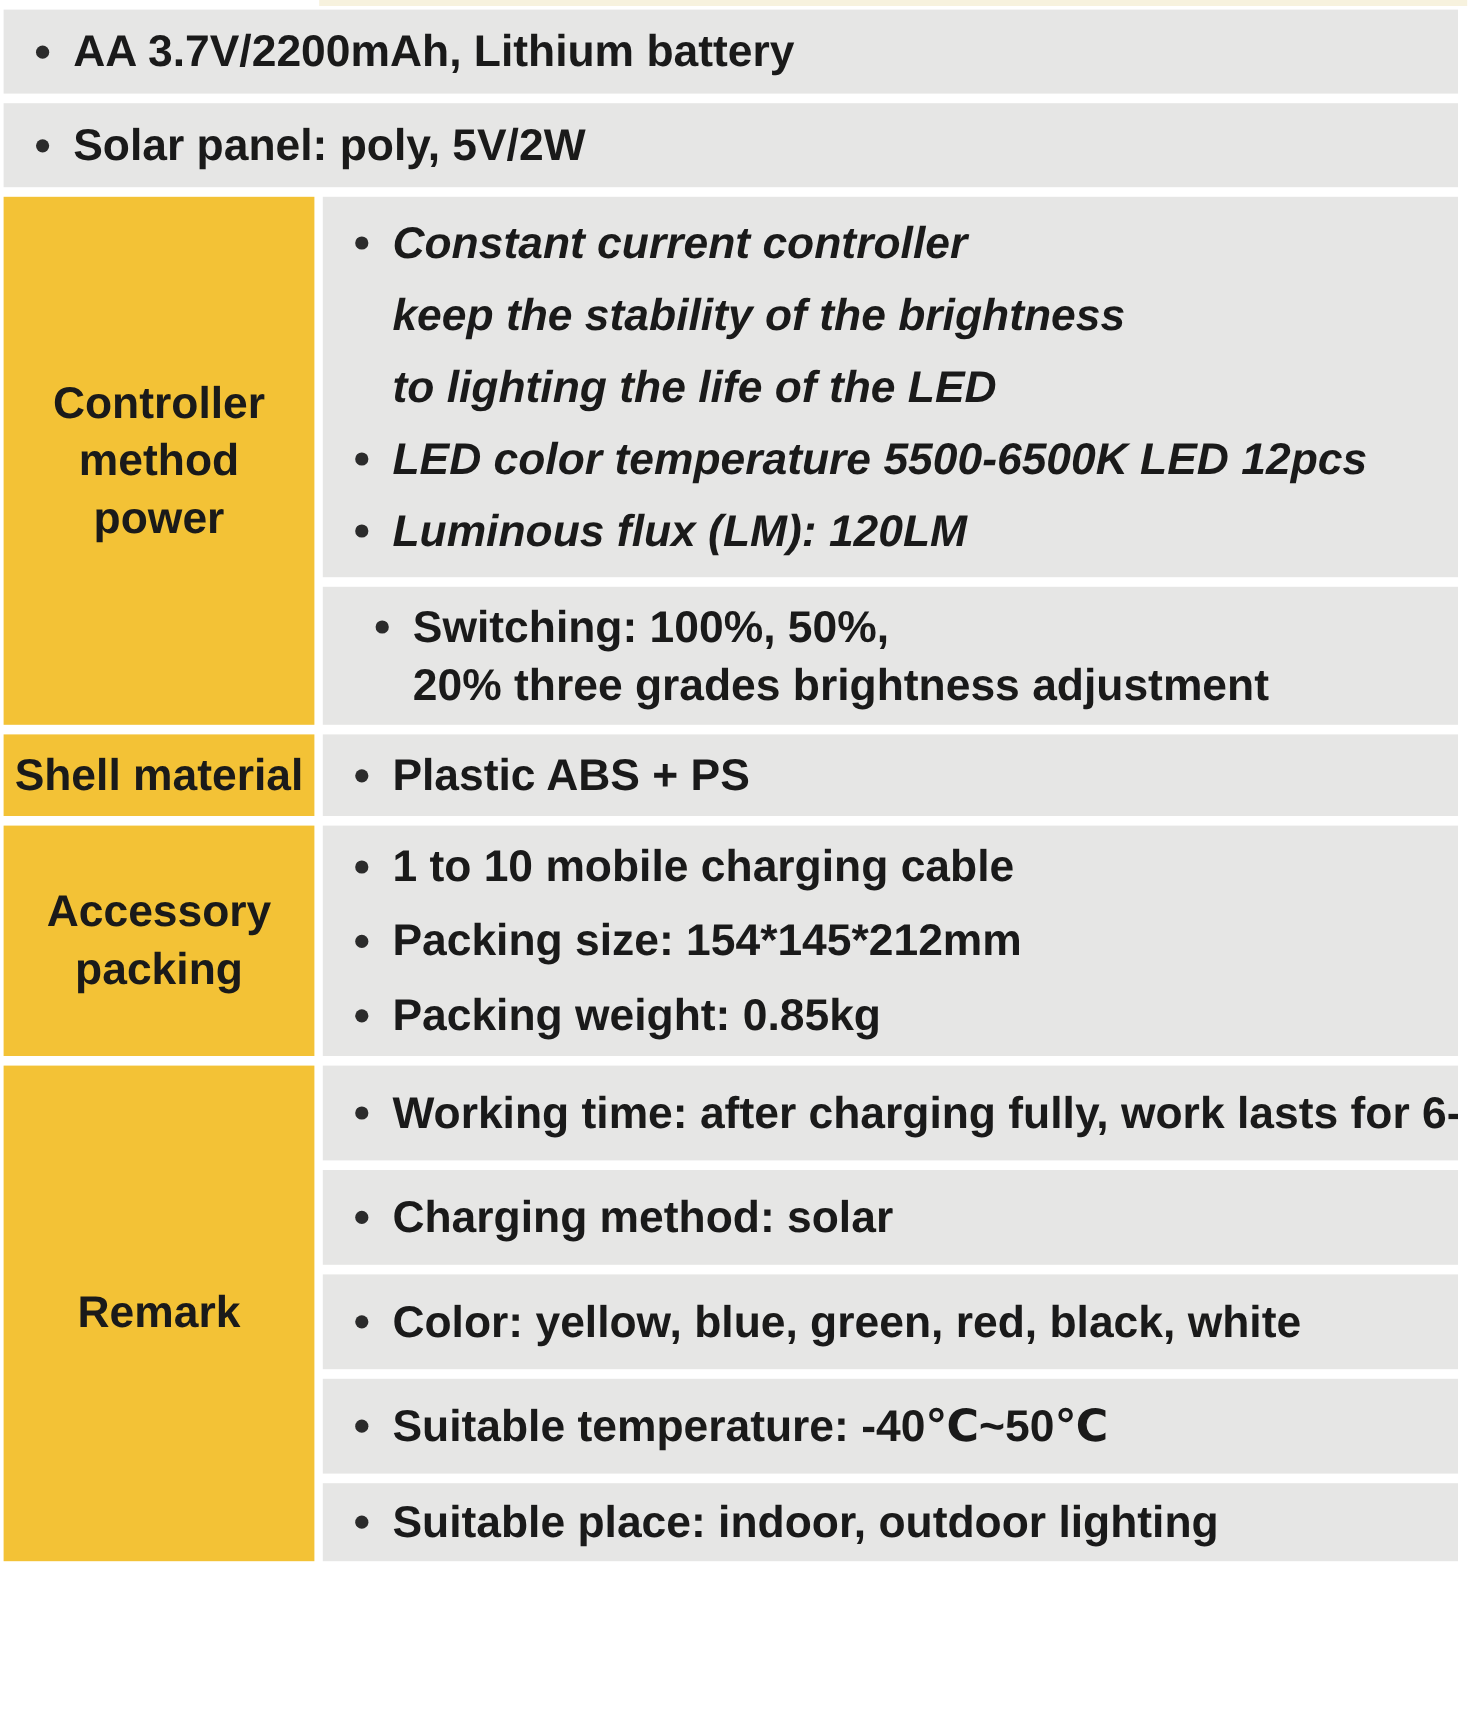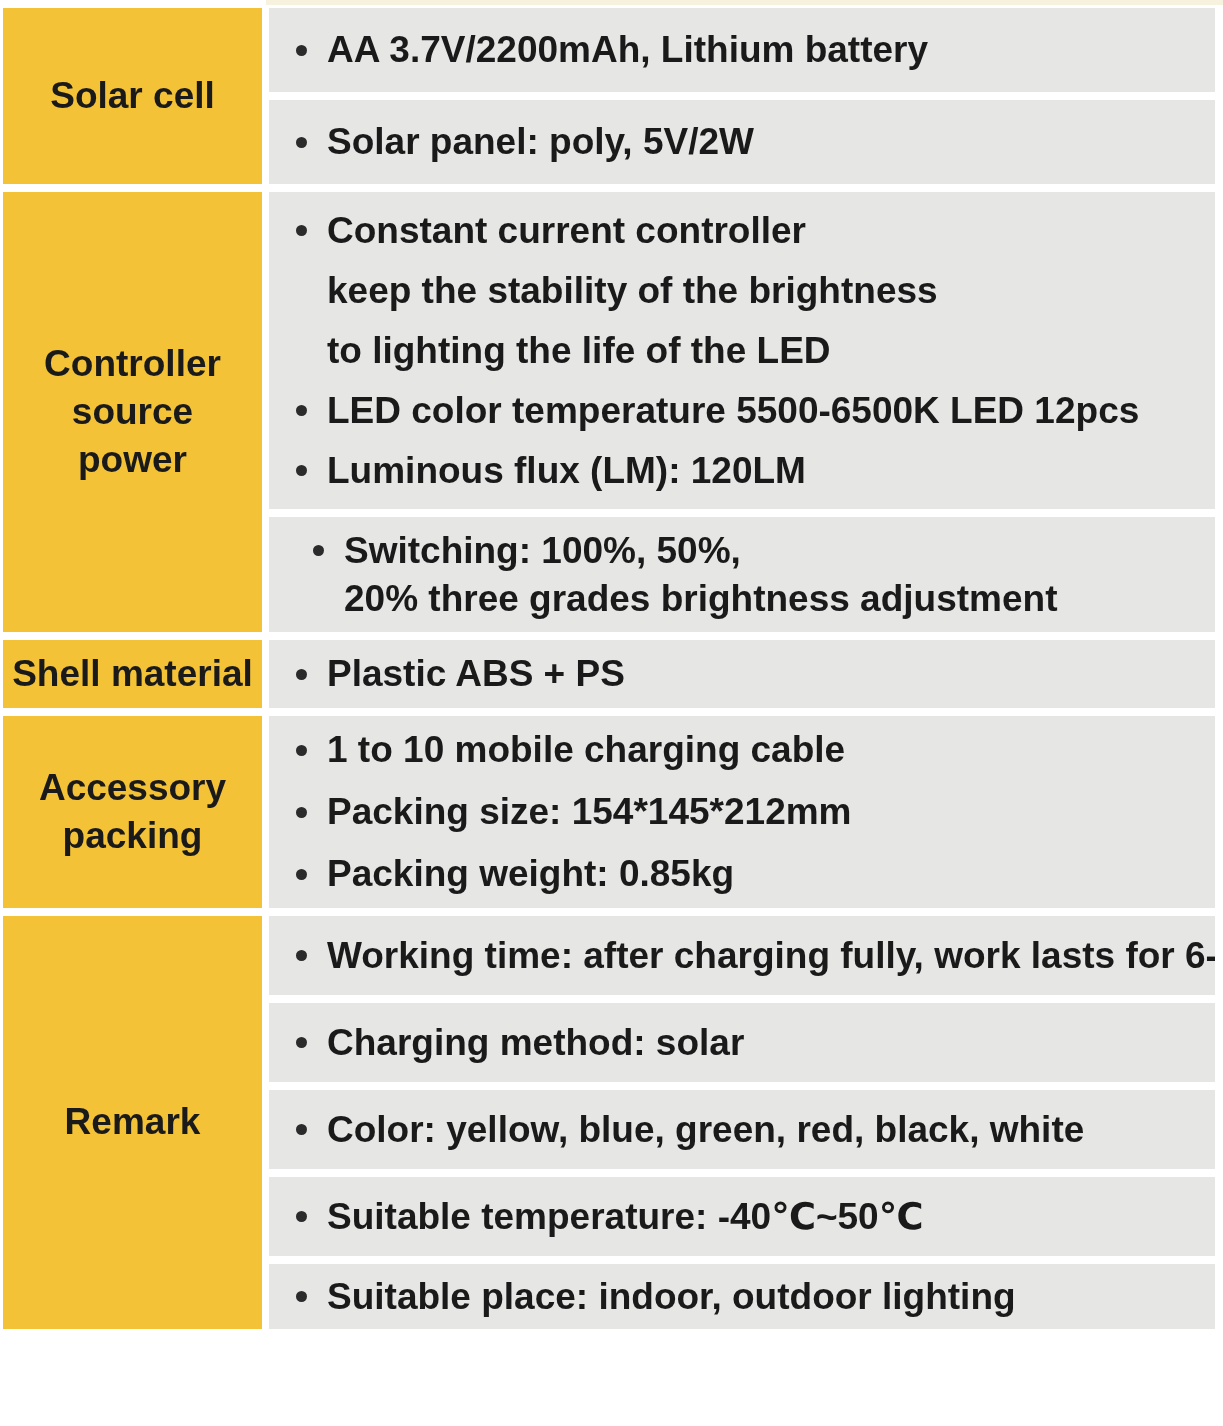--- a/index.html
+++ b/index.html
@@ -36,57 +36,56 @@
     display:flex;flex-direction:column;justify-content:center;
     padding-left:27px;
   }
   .line{display:flex;align-items:center;font-size:37px;white-space:nowrap;}
   .bullet{
     flex:0 0 11px;width:11px;height:11px;border-radius:50%;
     background:#2b2b2b;margin-right:20px;
   }
   .bullet.ghost{visibility:hidden;}
   
-  .h77{height:84px;}
-  .h317{height:317px;}   .h317 .line{height:60px;}
+  .h77{height:70px;}
+  .h317{height:317px;}   .h317 .line{height:60px;font-style:italic;}
   .h115{height:115px;padding-left:44px;}   .h115 .line{height:48px;}
   .h84{height:68px;}
   .h192{height:192px;}   .h192 .line{height:62px;}
   .h79{height:79px;}
   .h65{height:65px;}
 </style>
 </head>
 <body>
 
 <div class="page">
   <div class="top-strip"></div>
 
   <div class="spec-table">
 
     <div class="section">
-      <div class="label-cell">Solar cell</div>
       <div class="rows">
         <div class="row h77">
           <div class="line">
             <span class="bullet"></span>
             <span>AA 3.7V/2200mAh, Lithium battery</span>
           </div>
         </div>
         <div class="row h77">
           <div class="line">
             <span class="bullet"></span>
             <span>Solar panel: poly, 5V/2W</span>
           </div>
         </div>
       </div>
     </div>
 
     <div class="section">
       <div class="label-cell">Controller
-source
+method
 power</div>
       <div class="rows">
         <div class="row h317">
           <div class="line">
             <span class="bullet"></span>
             <span>Constant current controller</span>
           </div>
           <div class="line">
             <span class="bullet ghost"></span>
             <span>keep the stability of the brightness</span>

